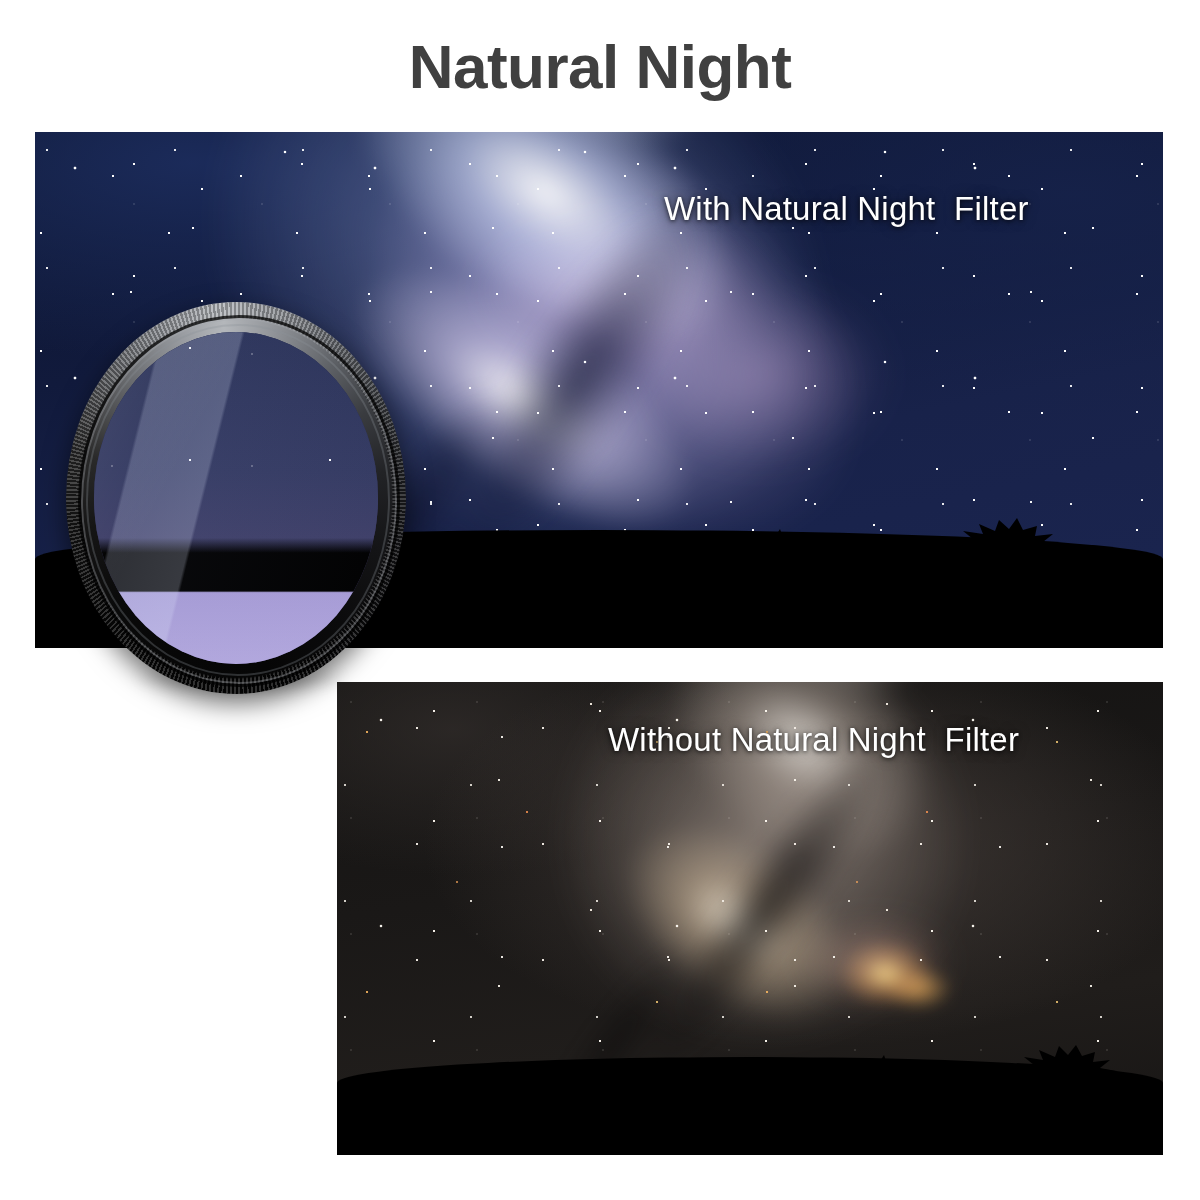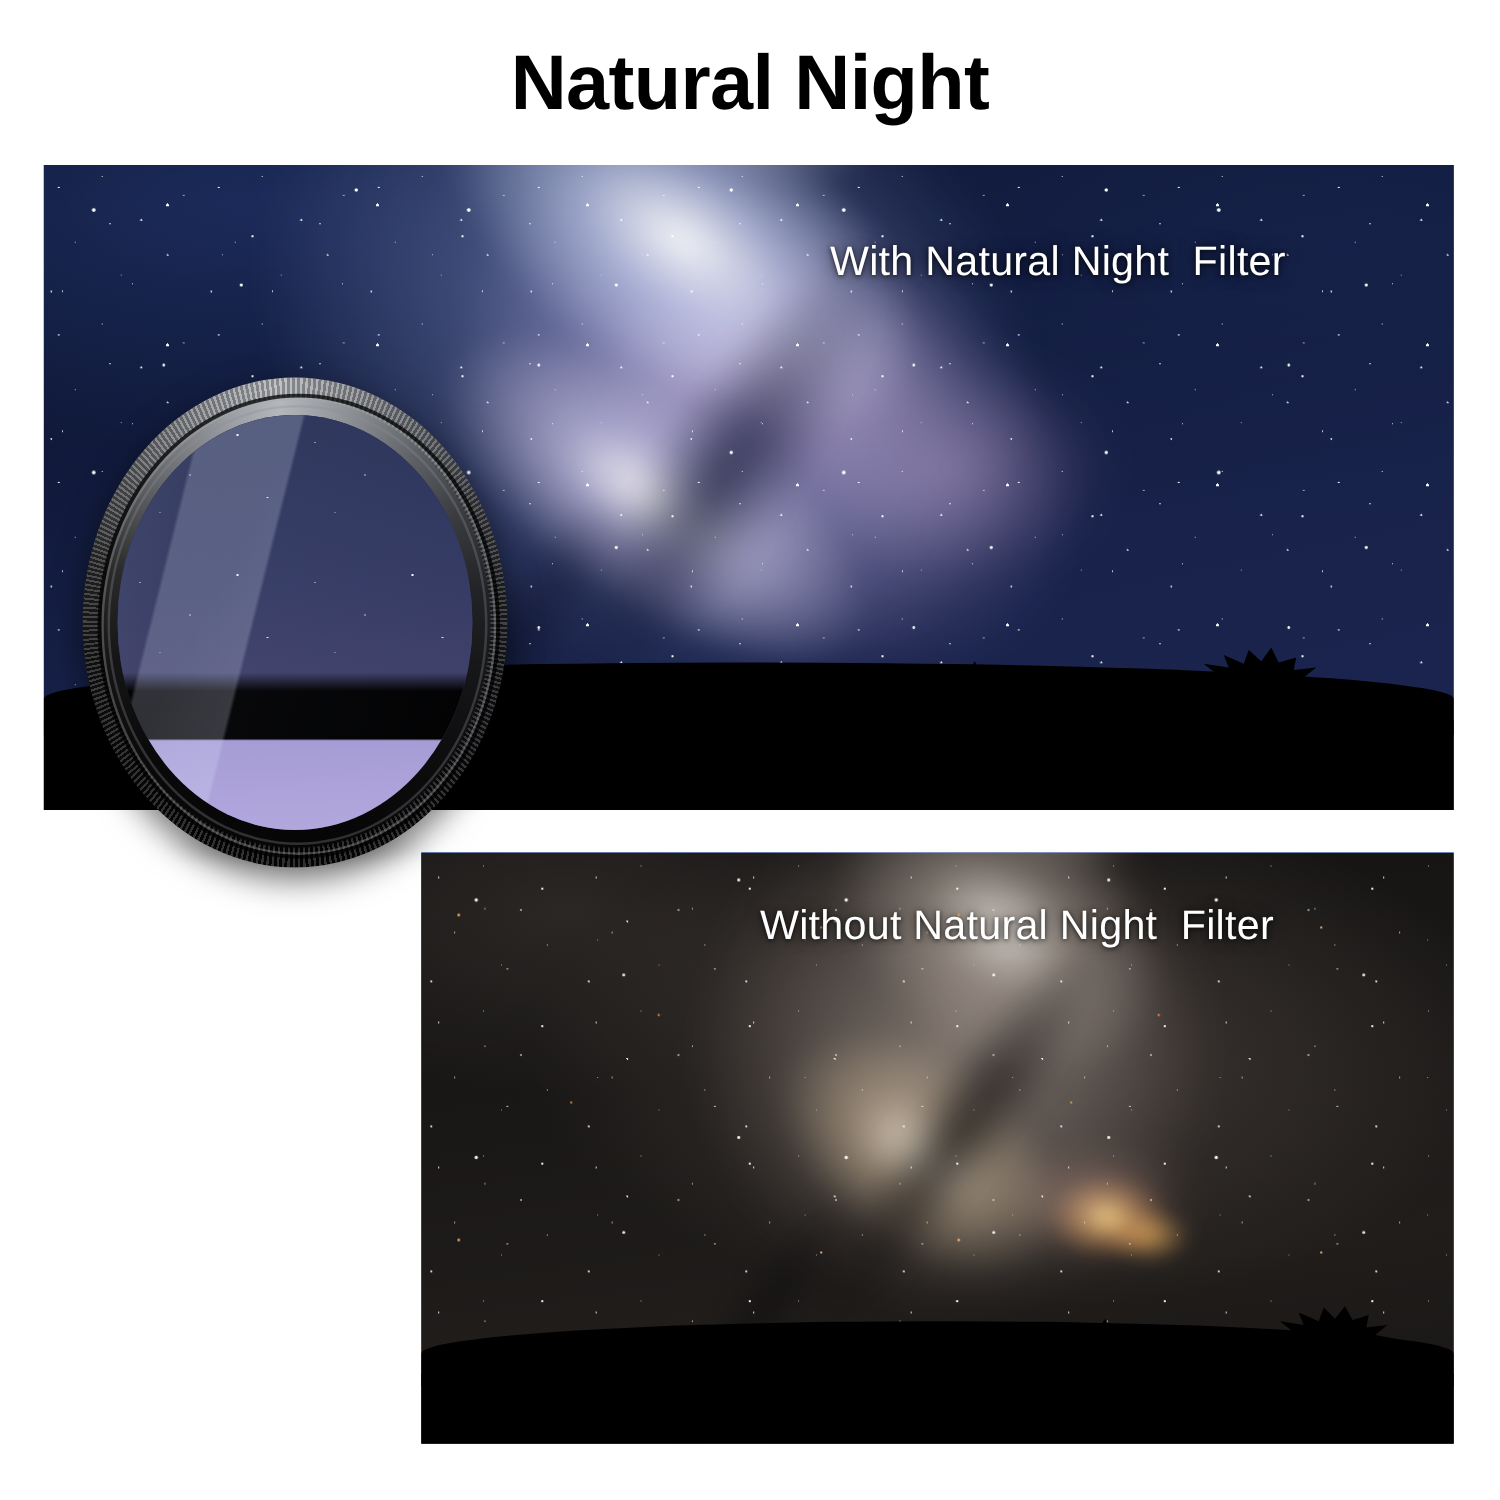--- a/index.html
+++ b/index.html
@@ -11,21 +11,21 @@
   }
   #root{position:relative;width:1200px;height:1200px;background:#fff;overflow:hidden;}
 
   
   .title{
     position:absolute;left:0;top:34px;width:1200px;
     text-align:center;
     font-size:62px;
     font-weight:bold;
     letter-spacing:-0.5px;
-    color:#000000;
+    color:#404040;
     line-height:1.05;
     white-space:pre;
   }
 
   
   .photo{position:absolute;overflow:hidden;}
   .photo-top{left:35px;top:132px;width:1128px;height:516px;background:#4d7c0f;}
   .photo-bottom{left:337px;top:682px;width:826px;height:473px;background:#1d4ed8;}
 
   

